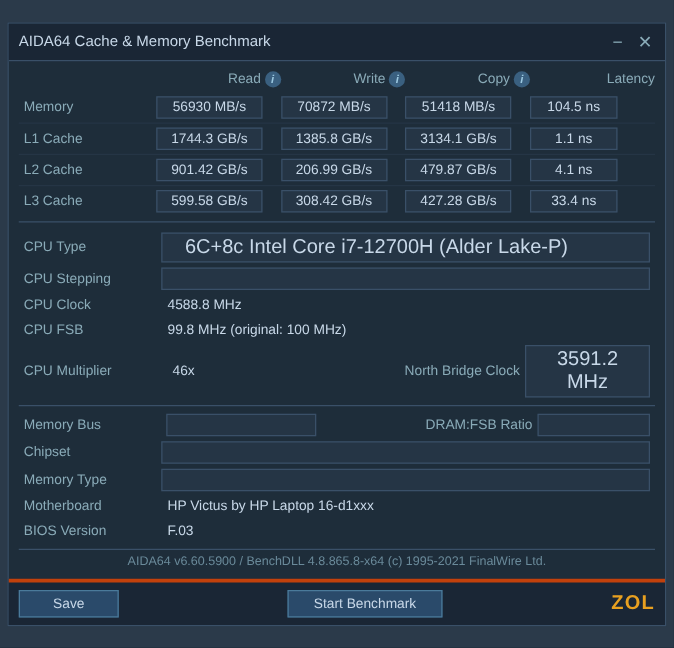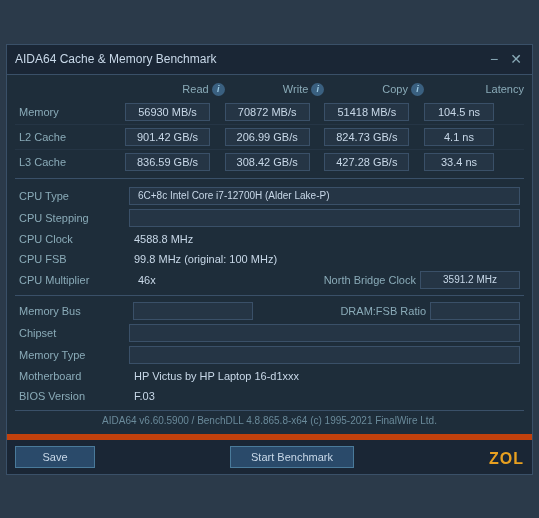--- a/index.html
+++ b/index.html
@@ -140,22 +140,22 @@
       align-items: center;
       min-height: 20px;
     }
     .info-label {
       color: #8aabb8;
       font-size: 11px;
     }
     .info-value-box {
       background: #253545;
       border: 1px solid #3a5068;
-      padding: 2px 8px;
-      font-size: 10px;
+      padding: 2px 18px;
+      font-size: 16px;
       color: #c8d8e8;
       min-height: 18px;
     }
     .info-value-text {
       font-size: 11px;
       color: #c8d8e8;
       padding: 2px 5px;
     }
     .north-bridge-label {
       font-size: 11px;
@@ -167,24 +167,24 @@
       text-align: center;
       font-size: 10px;
       color: #6a8a9a;
       padding: 4px 0 2px;
       border-top: 1px solid #3a5068;
       margin-top: 2px;
     }
     .bottom-bar {
       display: flex;
       justify-content: space-between;
-      align-items: flex-end;
+      align-items: center;
       padding: 6px 8px;
       background: #1a2635;
-      border-top: 6px solid #c2410c;
+      border-top: 3px solid #c2410c;
     }
     .bottom-btn {
       background: #2a4a6a;
       border: 1px solid #4a7a9a;
       color: #c8d8e8;
       padding: 4px 20px;
       font-size: 11px;
       cursor: pointer;
       min-width: 80px;
     }
@@ -248,38 +248,53 @@
             <div class="bench-value-box">70872 MB/s</div>
           </div>
         <div class="bench-value-cell">
             <div class="bench-value-box">51418 MB/s</div>
           </div>
         <div class="bench-value-cell">
             <div class="bench-latency-box">104.5 ns</div>
           </div>
       </div>
       <div class="bench-row">
+        <div class="bench-label">L1 Cache</div>
+        <div class="bench-value-cell">
+            <div class="bench-value-box">1744.3 GB/s</div>
+          </div>
+        <div class="bench-value-cell">
+            <div class="bench-value-box">1385.8 GB/s</div>
+          </div>
+        <div class="bench-value-cell">
+            <div class="bench-value-box">3134.1 GB/s</div>
+          </div>
+        <div class="bench-value-cell">
+            <div class="bench-latency-box">1.1 ns</div>
+          </div>
+      </div>
+      <div class="bench-row">
         <div class="bench-label">L2 Cache</div>
         <div class="bench-value-cell">
             <div class="bench-value-box">901.42 GB/s</div>
           </div>
         <div class="bench-value-cell">
             <div class="bench-value-box">206.99 GB/s</div>
           </div>
         <div class="bench-value-cell">
-            <div class="bench-value-box">824.73 GB/s</div>
+            <div class="bench-value-box">479.87 GB/s</div>
           </div>
         <div class="bench-value-cell">
             <div class="bench-latency-box">4.1 ns</div>
           </div>
       </div>
       <div class="bench-row">
         <div class="bench-label">L3 Cache</div>
         <div class="bench-value-cell">
-            <div class="bench-value-box">836.59 GB/s</div>
+            <div class="bench-value-box">599.58 GB/s</div>
           </div>
         <div class="bench-value-cell">
             <div class="bench-value-box">308.42 GB/s</div>
           </div>
         <div class="bench-value-cell">
             <div class="bench-value-box">427.28 GB/s</div>
           </div>
         <div class="bench-value-cell">
             <div class="bench-latency-box">33.4 ns</div>
           </div>

